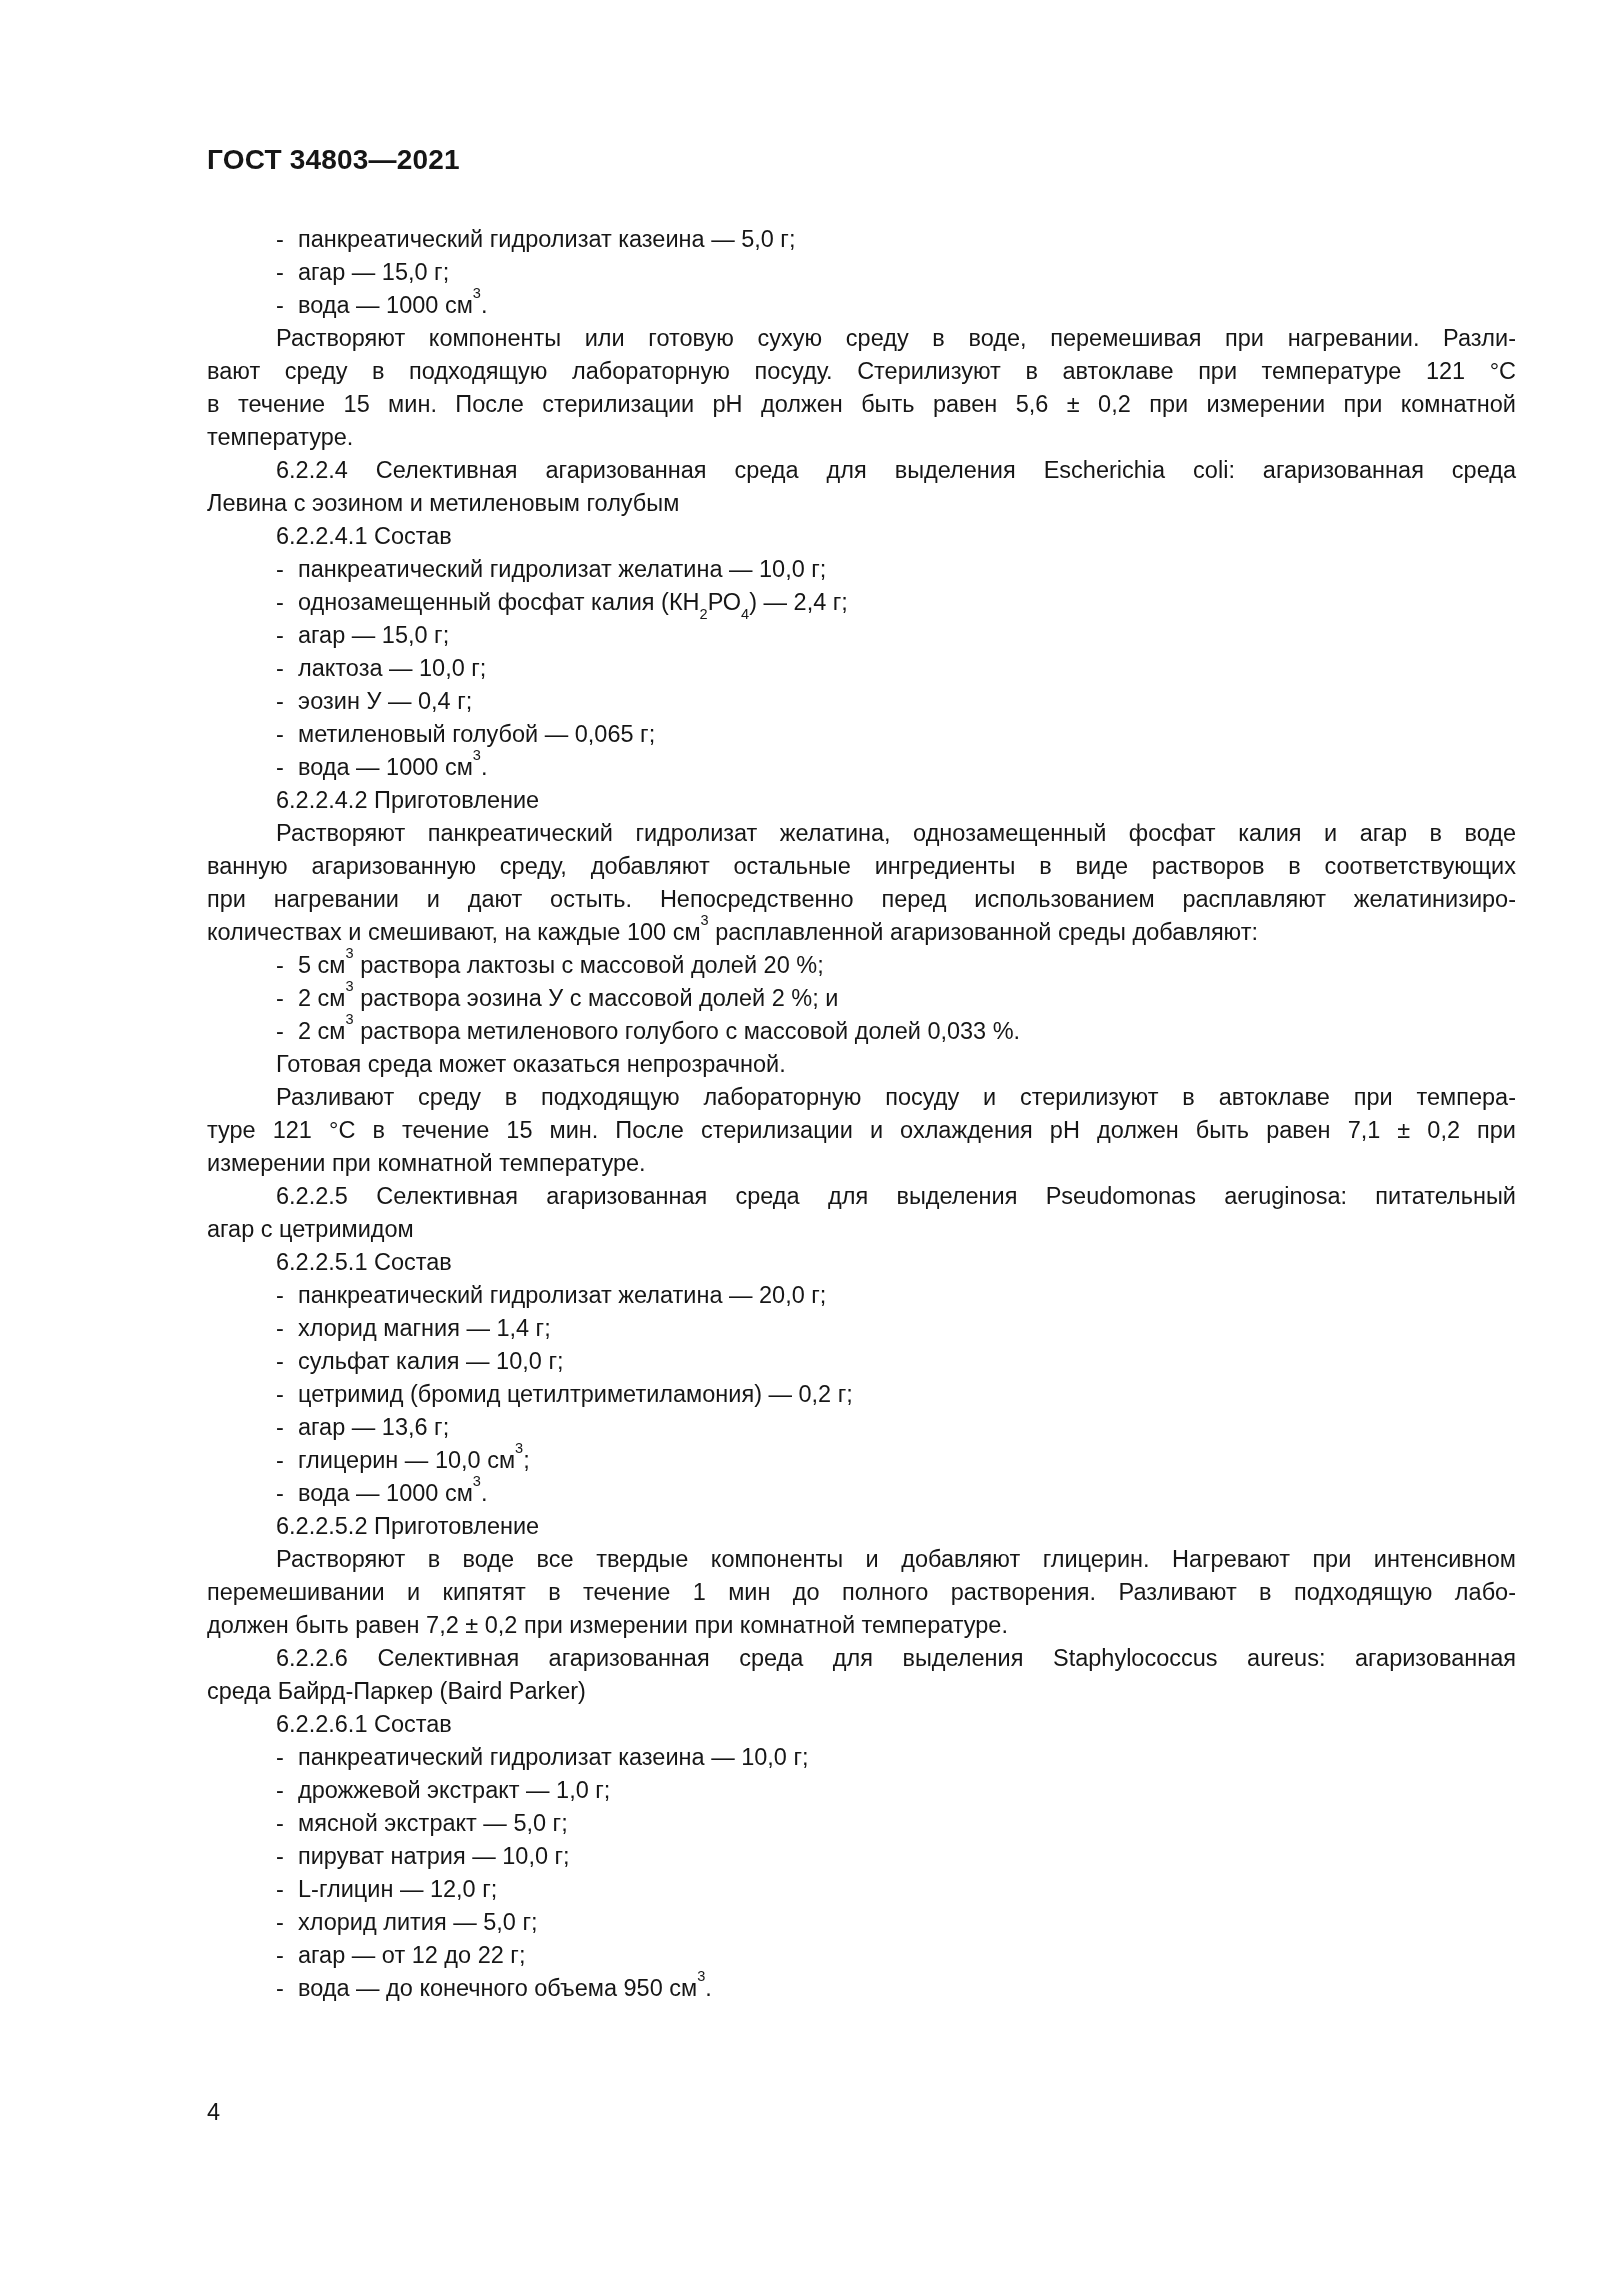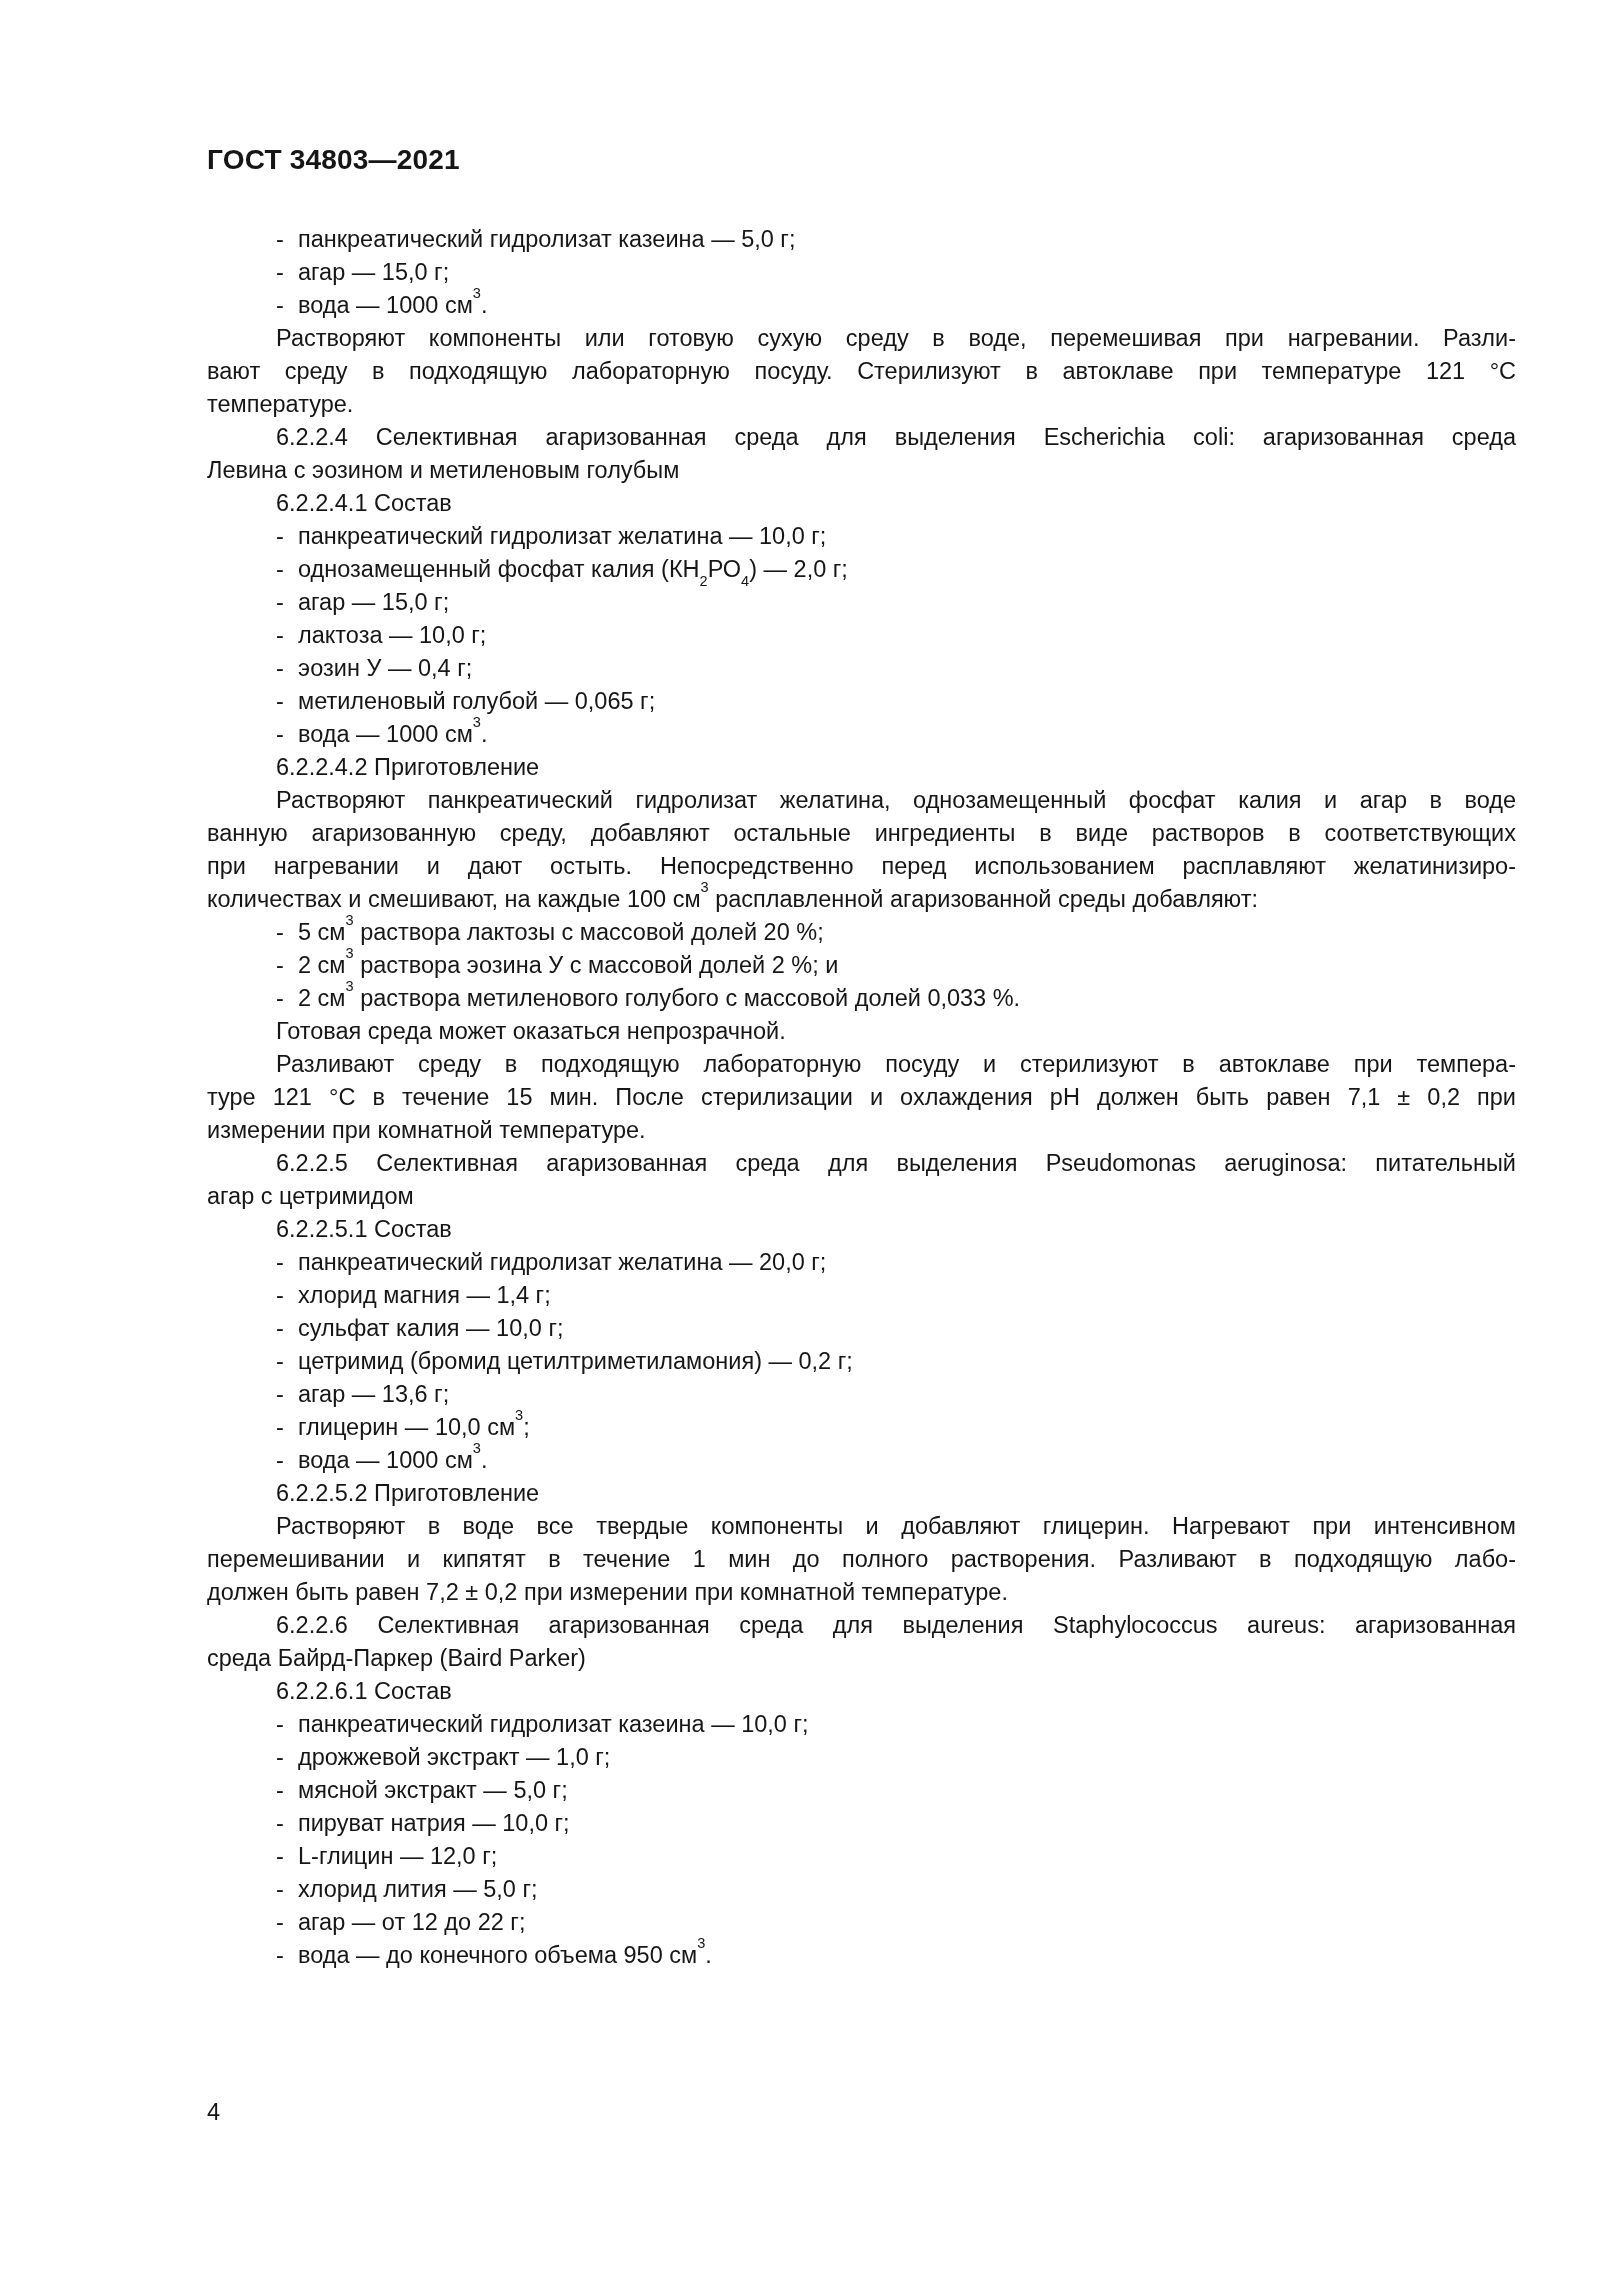--- a/index.html
+++ b/index.html
@@ -65,29 +65,30 @@
     <span>ГОСТ 34803—2021</span>
   </header>
 
   <main class="doc-body" id="doc-body">
       <div class="li"><span class="dash">-</span><span><span>панкреатический гидролизат казеина — 5,0 г;</span></span></div>
       <div class="li"><span class="dash">-</span><span><span>агар — 15,0 г;</span></span></div>
       <div class="li"><span class="dash">-</span><span><span>вода — 1000 см</span><sup>3</sup><span>.</span></span></div>
       <div class="para">
         <div class="pline first"><span>Растворяют компоненты или готовую сухую среду в воде, перемешивая при нагревании. Разли-</span></div>
         <div class="pline"><span>вают среду в подходящую лабораторную посуду. Стерилизуют в автоклаве при температуре 121 °С</span></div>
+        <div class="pline"><span>в течение 15 мин. После стерилизации pH должен быть равен 5,6 ± 0,2 при измерении при комнатной</span></div>
         <div class="pline last"><span>температуре.</span></div>
       </div>
       <div class="para">
         <div class="pline first"><span>6.2.2.4 Селективная агаризованная среда для выделения </span><span class="it">Escherichia coli</span><span>: агаризованная среда</span></div>
         <div class="pline last"><span>Левина с эозином и метиленовым голубым</span></div>
       </div>
       <div class="clause"><span>6.2.2.4.1 Состав</span></div>
       <div class="li"><span class="dash">-</span><span><span>панкреатический гидролизат желатина — 10,0 г;</span></span></div>
-      <div class="li"><span class="dash">-</span><span><span>однозамещенный фосфат калия (КН</span><sub>2</sub><span>РО</span><sub>4</sub><span>) — 2,0 г;</span></span></div>
+      <div class="li"><span class="dash">-</span><span><span>однозамещенный фосфат калия (КН</span><sub>2</sub><span>РО</span><sub>4</sub><span>) — 2,4 г;</span></span></div>
       <div class="li"><span class="dash">-</span><span><span>агар — 15,0 г;</span></span></div>
       <div class="li"><span class="dash">-</span><span><span>лактоза — 10,0 г;</span></span></div>
       <div class="li"><span class="dash">-</span><span><span>эозин У — 0,4 г;</span></span></div>
       <div class="li"><span class="dash">-</span><span><span>метиленовый голубой — 0,065 г;</span></span></div>
       <div class="li"><span class="dash">-</span><span><span>вода — 1000 см</span><sup>3</sup><span>.</span></span></div>
       <div class="clause"><span>6.2.2.4.2 Приготовление</span></div>
       <div class="para">
         <div class="pline first"><span>Растворяют панкреатический гидролизат желатина, однозамещенный фосфат калия и агар в воде</span></div>
         <div class="pline"><span>ванную агаризованную среду, добавляют остальные ингредиенты в виде растворов в соответствующих</span></div>
         <div class="pline"><span>при нагревании и дают остыть. Непосредственно перед использованием расплавляют желатинизиро-</span></div>

